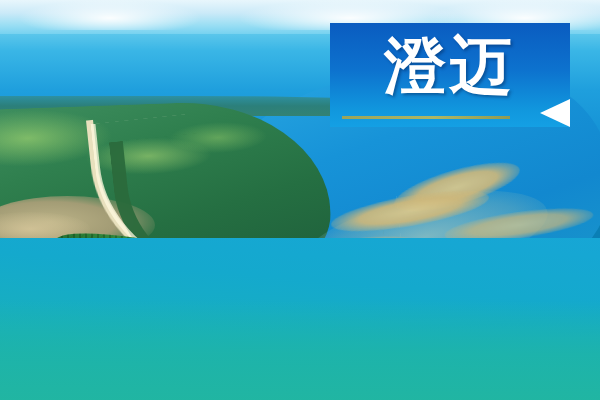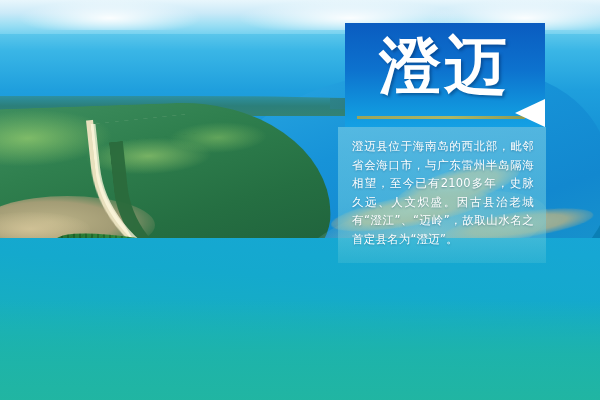--- a/index.html
+++ b/index.html
@@ -142,23 +142,24 @@
     border-radius:50%;opacity:.92;filter:blur(.5px);
   }
   .lagoon{
     position:absolute;left:300px;top:198px;width:250px;height:78px;
     background:radial-gradient(ellipse at 50% 50%,rgba(160,200,190,.75) 0%,rgba(120,180,185,.45) 55%,rgba(100,170,190,0) 82%);
     border-radius:50%;transform:rotate(-12deg);
   }
 
   
   .title-panel{
-    position:absolute;left:345px;top:23px;width:200px;height:104px;
+    position:absolute;left:330px;top:23px;width:200px;height:104px;
     background:linear-gradient(180deg,#0a5cc0 0%,#0d72ce 45%,#1198de 85%,#14a0e4 100%);
     overflow:hidden;
+    padding-left:40px;
   }
   .title-text{
     position:absolute;left:0;right:0;top:3px;
     text-align:center;
     font-family:"DejaVu Serif","Liberation Serif",serif;
     font-size:62px;line-height:80px;font-weight:700;
     color:#ffffff;letter-spacing:4px;
     text-shadow:2px 2px 3px rgba(0,40,90,.45);
     white-space:nowrap;
   }
@@ -236,17 +237,14 @@
       <div class="sky-cloud" style="left:430px;width:190px;"></div>
     </div>
   </div>
 
   <div class="title-panel">
     <div class="title-text">澄迈</div>
     <div class="title-rule"></div>
     <div class="title-arrow"></div>
   </div>
 
-  <div class="body-panel">
-    <p class="body-text">澄迈县位于海南岛的西北部，毗邻省会海口市，与广东雷州半岛隔海相望，至今已有2100多年，史脉久远、人文炽盛。因古县治老城有“澄江”、“迈岭”，故取山水名之首定县名为“澄迈”。</p>
-  </div>
 
 </div>
 
 </body></html>

